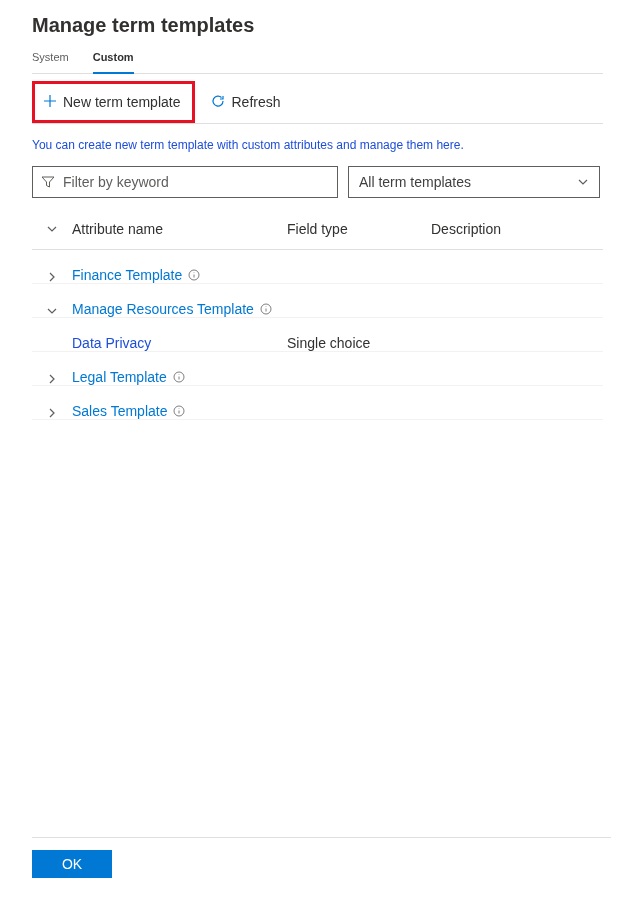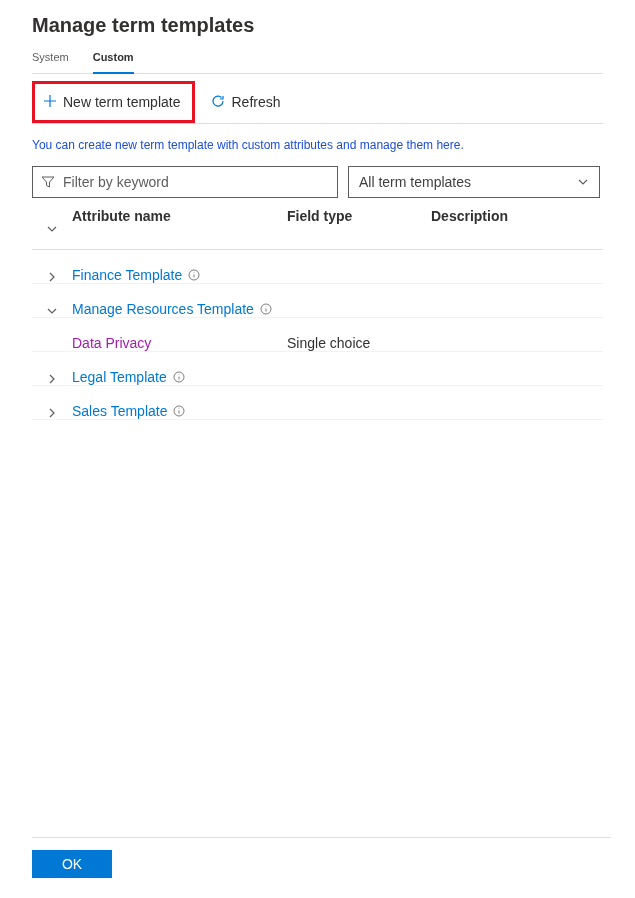--- a/index.html
+++ b/index.html
@@ -12,28 +12,28 @@
     .tab.active::after{content:"";position:absolute;left:0;right:0;bottom:-1px;height:2px;background:#0078d4}
     .toolbar{display:flex;align-items:center;gap:8px;height:44px;border-bottom:1px solid #e1dfdd;margin-top:6px}
     .tool-group{display:flex;align-items:flex-start;gap:6px;padding:6px 8px;cursor:pointer;color:#323130;font-size:14px}
     .highlight-box{border:3px solid #e81123;padding-right:4px;height:42px;display:flex;align-items:center}
     .description{font-size:12px;color:#1d4ed8;margin:14px 0}
     .controls{display:flex;gap:10px;margin-bottom:10px}
     .filter-input{display:flex;align-items:center;gap:8px;border:1px solid #605e5c;height:32px;padding:0 8px;width:306px;color:#605e5c}
     .filter-input input{border:none;outline:none;font-size:14px;flex:1;color:#323130}
     .filter-input input::placeholder{color:#605e5c}
     .dropdown{display:flex;align-items:center;justify-content:space-between;border:1px solid #605e5c;height:32px;padding:0 10px;width:252px;font-size:14px;color:#404040;cursor:pointer}
-    .header-row{display:flex;height:42px;border-bottom:1px solid #e1dfdd;font-size:14px;font-weight:700;color:#323130}
+    .header-row{display:flex;align-items:center;height:42px;border-bottom:1px solid #e1dfdd;font-size:14px;font-weight:400;color:#323130}
     .col-toggle{width:40px;display:flex;align-items:center;justify-content:center}
     .col-name{width:215px}
     .col-field{width:144px}
     .col-desc{flex:1}
     .row{display:flex;align-items:flex-end;height:34px;border-bottom:1px solid #f3f2f1;font-size:14px}
     .template-name{color:#0078d4;cursor:pointer;display:flex;align-items:center;gap:6px}
-    .attr-name{color:#a21caf}
+    .attr-name{color:#1d4ed8}
     .field-type{color:#323130}
     .chev{width:40px;display:flex;align-items:center;justify-content:center;cursor:pointer}
     .footer{position:absolute;bottom:20px;left:32px;right:24px;border-top:1px solid #e1dfdd;padding-top:12px}
     .ok-btn{background:#0078d4;color:#fff;border:none;width:80px;height:28px;font-size:14px;cursor:pointer}
     svg{display:block}
   </style>
 </head>
 <body>
 
 <div class="panel">

